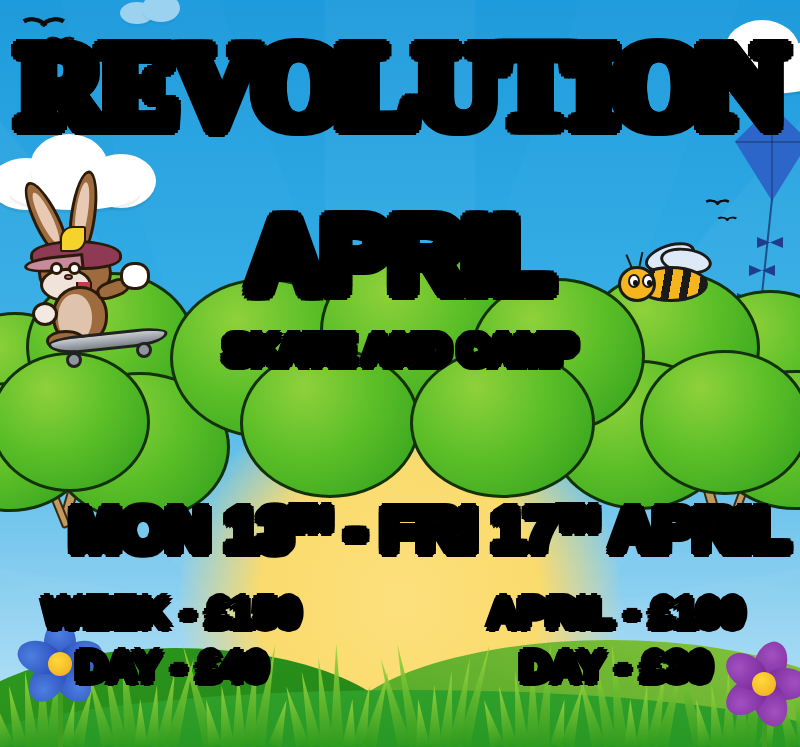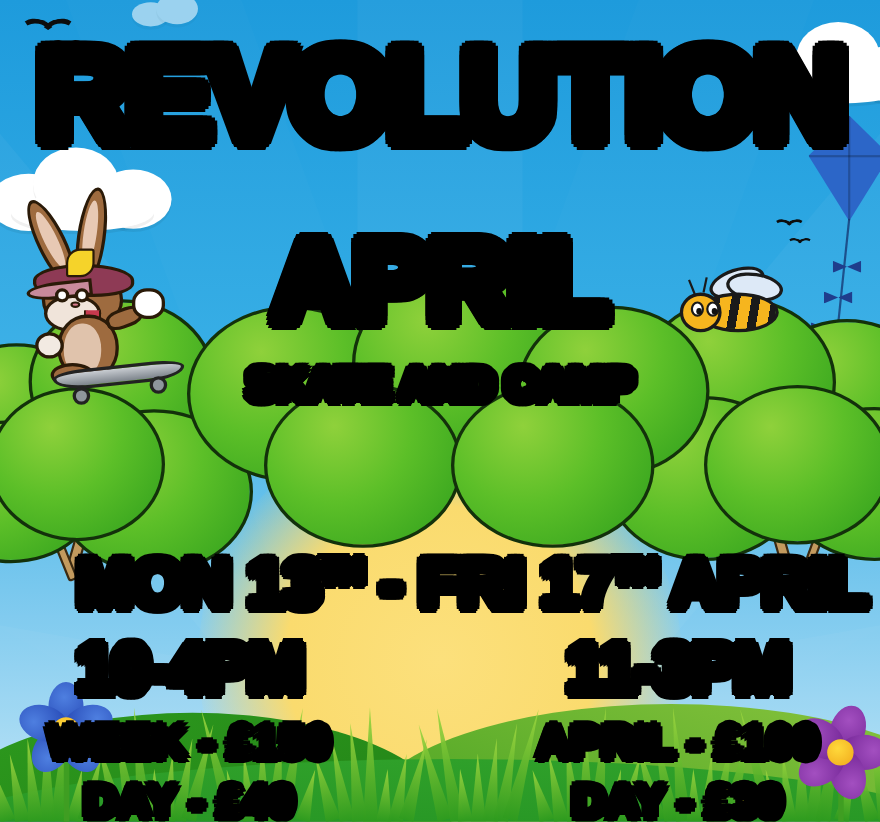--- a/index.html
+++ b/index.html
@@ -152,21 +152,21 @@
   .outline-xs{
      text-shadow:
       -5px 0 0 #000, 5px 0 0 #000, 0 -5px 0 #000, 0 5px 0 #000,
       -3.5px -3.5px 0 #000, 3.5px -3.5px 0 #000, -3.5px 3.5px 0 #000, 3.5px 3.5px 0 #000;
   }
 
   
   .gy2g{background-image:linear-gradient(#F7EE1C 8%,#EDE31B 30%,#8CC63F 70%,#3DAE36 100%);color:#bada55;}
   .gg2y{background-image:linear-gradient(#3DAE36 0%,#6FBE31 28%,#C6DB23 65%,#F7EE1C 100%);color:#bada55;}
 
-  #l-revolution{top:28px;font-size:118px;letter-spacing:-4px;}
+  #l-revolution{top:28px;font-size:118px;letter-spacing:-4px;font-family:Liberation Serif, serif;}
   #l-revolution .g{transform:none;}
   #l-skatepark{top:152px;font-size:47px;letter-spacing:0px;}
   #l-easter{top:204px;font-size:103px;letter-spacing:-1px;}
   #l-scoot{top:330px;font-size:40px;}
   #l-camp{top:386px;font-size:96px;letter-spacing:-2px;}
   #l-dates{top:500px;font-size:61px;letter-spacing:-1px;margin-left:29px;}
   #l-dates sup{font-size:.5em;vertical-align:super;}
 
   
   .pricecol{position:absolute;text-align:center;line-height:1;width:300px;}
@@ -442,35 +442,29 @@
     <div class="tline outline-sm" id="l-scoot">
       <span class="g gg2y">SKATE AND CAMP</span>
     </div>
 
 
     <div class="tline outline-sm" id="l-dates">
       <span class="g gg2y" id="datesHolder">MON 13<sup>TH</sup> - FRI 17<sup>TH</sup> APRIL</span>
     </div>
 
     <div class="pricecol left">
-      <div class="ptime outline-sm">
-        <span class="g gy">10-4PM</span>
-      </div>
       <div class="pweek outline-xs">
         <span class="g gGreen">WEEK - £150</span>
       </div>
       <div class="pday outline-xs">
         <span class="g gy">DAY - £40</span>
       </div>
     </div>
 
     <div class="pricecol right">
-      <div class="ptime outline-sm">
-        <span class="g gy">11-3PM</span>
-      </div>
       <div class="pweek outline-xs">
         <span class="g gGreen">APRIL - £100</span>
       </div>
       <div class="pday outline-xs">
         <span class="g gy">DAY - £30</span>
       </div>
     </div>
 
   </div>
 </div>

